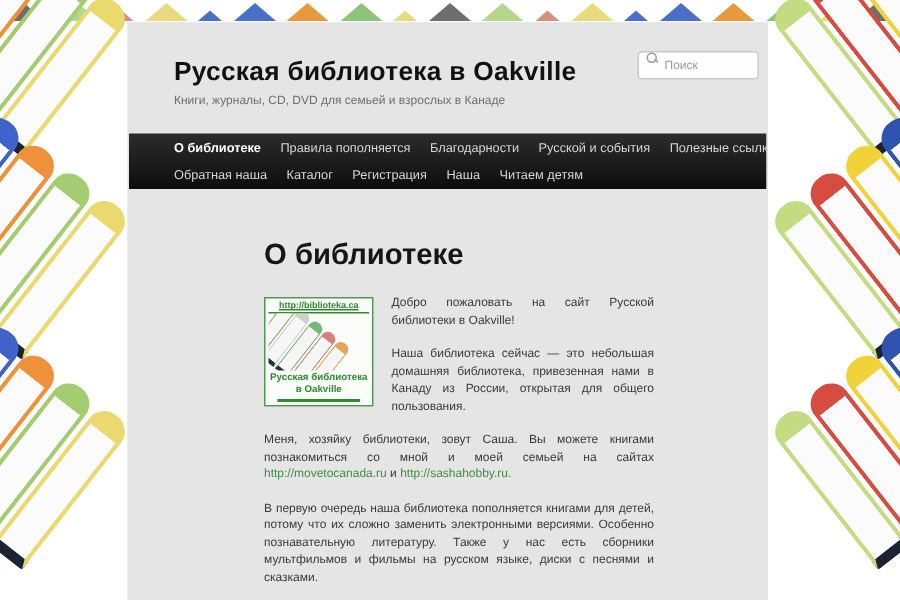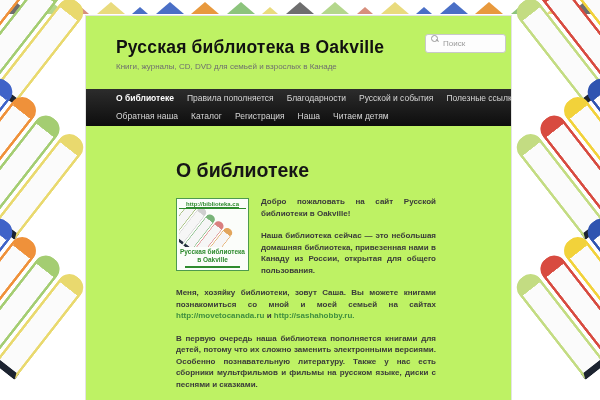--- a/index.html
+++ b/index.html
@@ -32,21 +32,21 @@
   .pk-gray  { border-bottom-color:#6e6e6e; }
   .pk-green { border-bottom-color:#b4d78c; }
   .pk-red   { border-bottom-color:#d78f7c; }
   .pk-yel   { border-bottom-color:#e9db7d; }
   .pk-blue  { border-bottom-color:#4a6fc6; }
   .pk-oran  { border-bottom-color:#e8993d; }
   .pk-grn2  { border-bottom-color:#8cc47c; }
 
   
   .page { position:absolute; left:85px; top:15px; width:427px; height:385px;
-          background:#bef264; border:1px solid #e3e3e3; border-bottom:none;
+          background:#e5e5e5; border:1px solid #e3e3e3; border-bottom:none;
           z-index:2; overflow:hidden; }
 
   .site-title { position:absolute; left:30px; top:21px; font-size:17.5px;
                 font-weight:bold; color:#111; letter-spacing:.2px; }
   .site-tagline { position:absolute; left:30px; top:46px; font-size:8px; color:#6e6e6e; }
 
   .search-box { position:absolute; left:339px; top:18px; width:81px; height:19px;
                 border:1px solid #c9c9c9; border-radius:3px; background:#fdfdfd;
                 display:flex; padding:0 5px; }
   .mag { position:relative; width:8px; height:8px; margin-right:4px; flex:0 0 auto; }
@@ -76,21 +76,21 @@
   .ministack { position:absolute; left:-6px; top:2px; display:flex; gap:1px;
                transform:rotate(38deg); }
   .minibook { width:10px; height:42px; background:#f6f6f6;
               border:1px solid var(--c); border-top:6px solid var(--c);
               border-bottom:3px solid #273040; border-radius:5px 5px 0 0; }
   .m1{--c:#8fae5e;} .m2{--c:#cfcfcf;} .m3{--c:#79b479;} .m4{--c:#d97f7f;} .m5{--c:#e2a55c;}
   .logo-caption { font-size:6.5px; font-weight:bold; color:#2e8b2e; text-align:center;
                   line-height:8px; margin-top:1px; }
   .logo-rule { height:2px; background:#2e8b2e; margin:2px 6px 0 6px; }
 
-  .entry p { font-size:8px; font-weight:bold; color:#3a3a3a; line-height:11.5px;
+  .entry p { font-size:8px; font-weight:normal; color:#3a3a3a; line-height:11.5px;
              text-align:justify; text-align-last:left; margin-bottom:11px; }
   .entry a { color:#3f8f3f; text-decoration:none; }
 </style>
 </head>
 <body>
 
 <div class="peaks">
   <div class="peak pk-gray"></div>
   <div class="peak pk-green"></div>
   <div class="peak small pk-red"></div>

